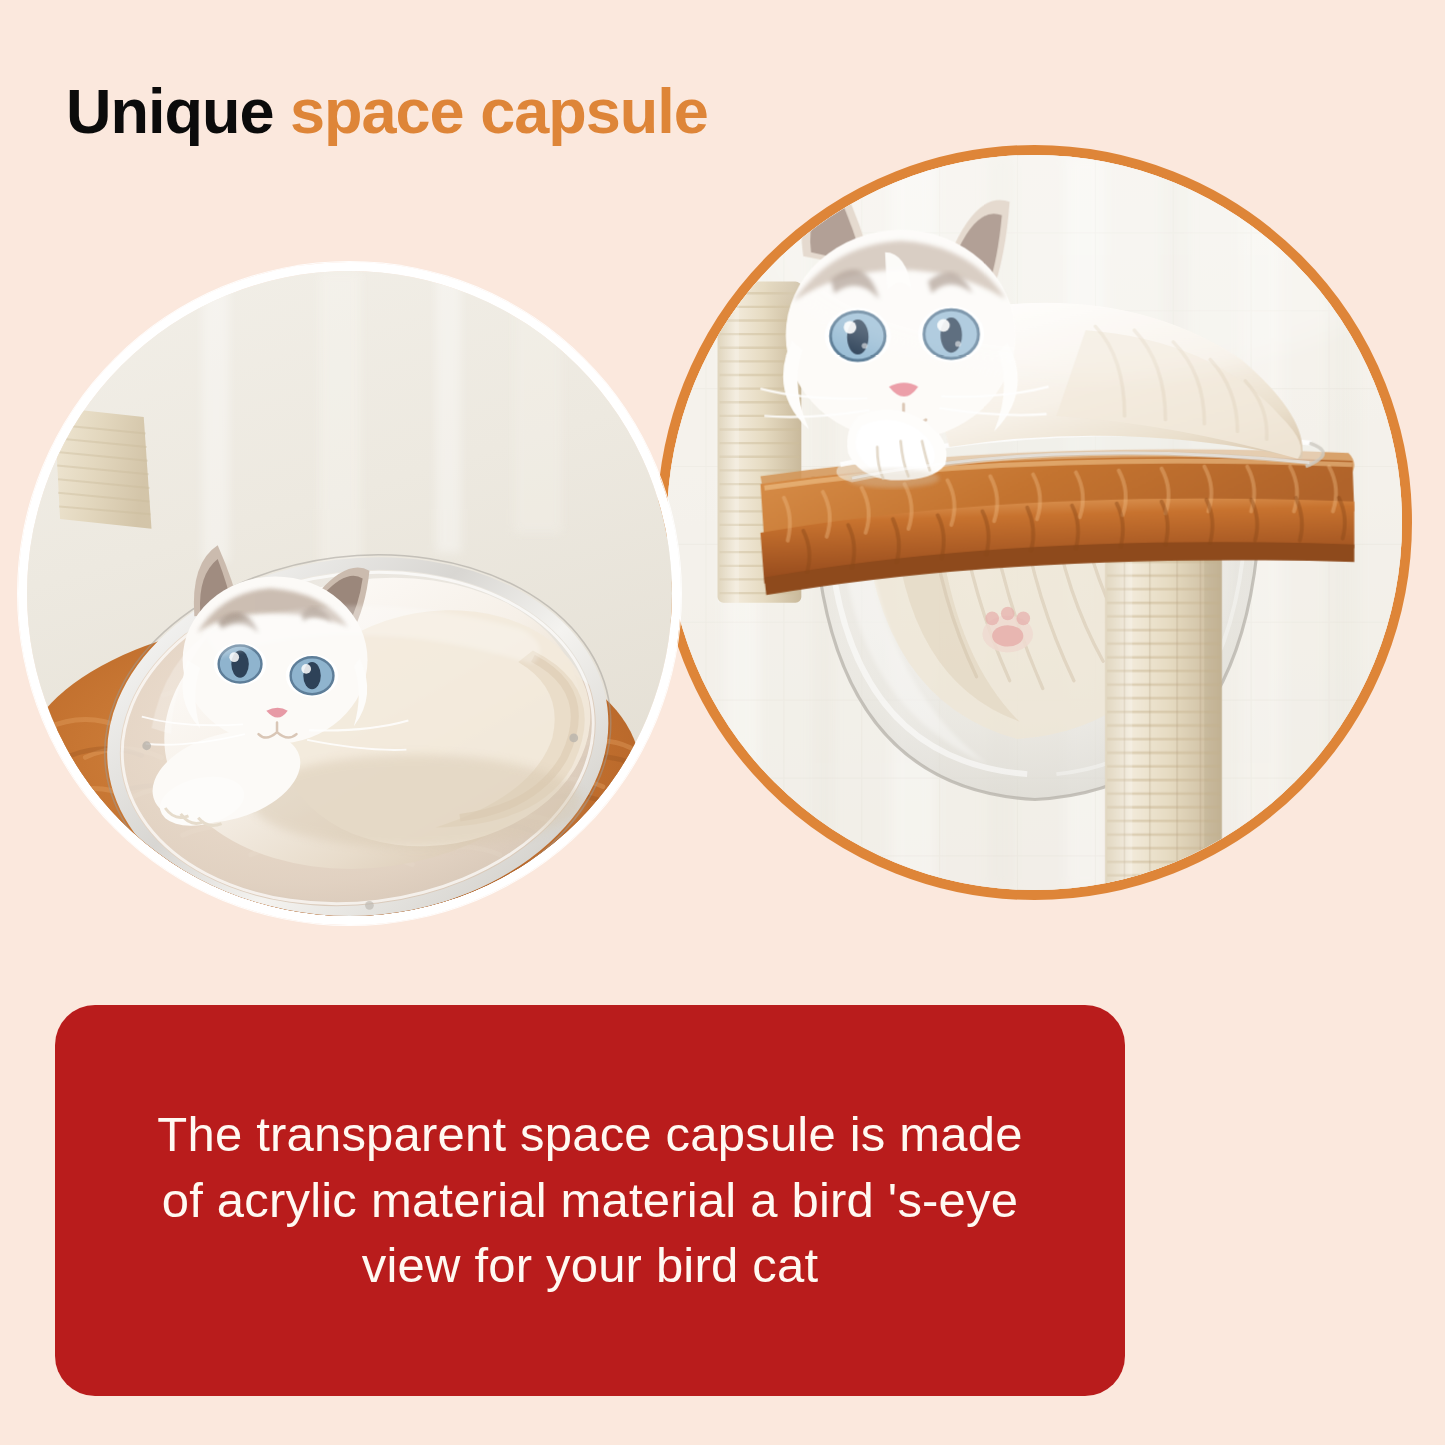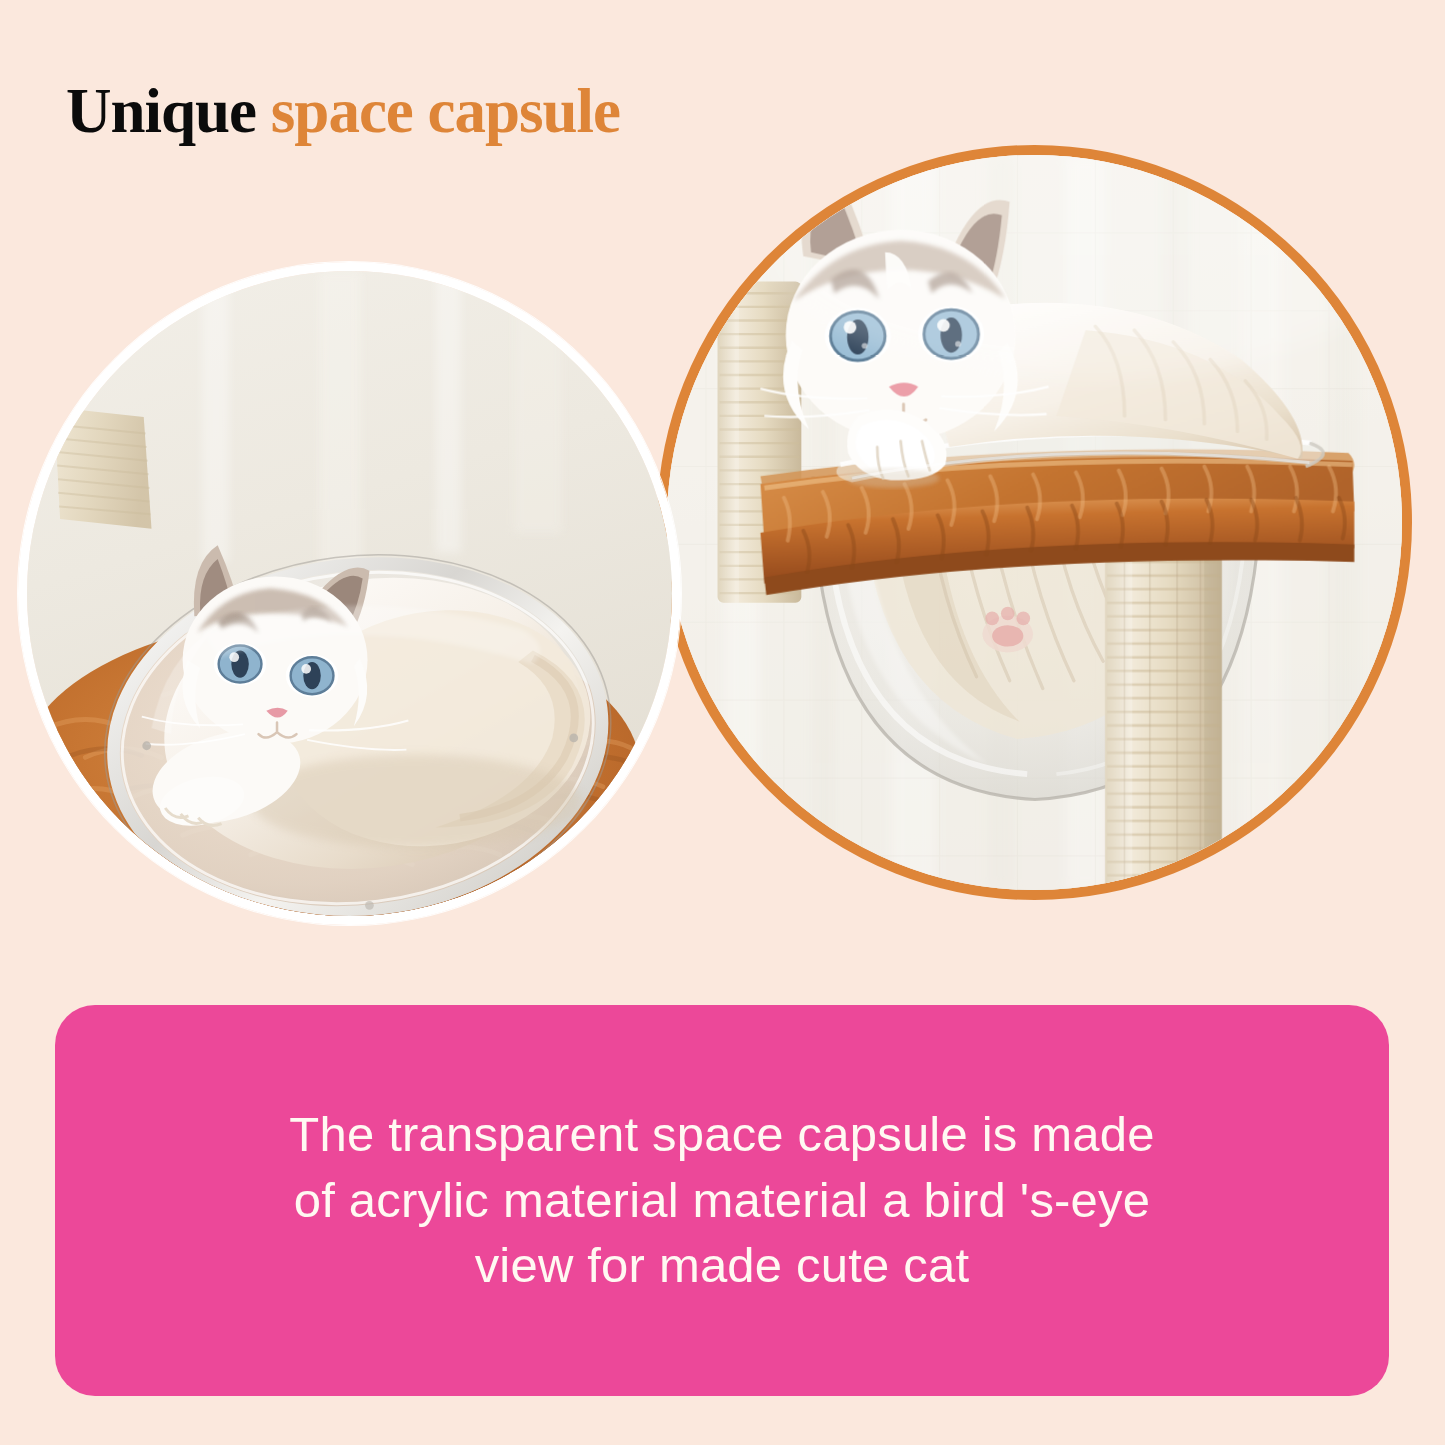--- a/index.html
+++ b/index.html
@@ -13,21 +13,20 @@
 
   
   .headline{
     position:absolute;
     left:66px; top:78px;
     font-size:63px;
     font-weight:bold;
     letter-spacing:-1px;
     line-height:1.05;
     white-space:nowrap;
-    font-family:Liberation Serif, serif;
   }
   .headline .t-black{ color:#0B0B0B; }
   .headline .t-orange{ color:#DE8538; }
 
   
   .photo{
     position:absolute;
     border-radius:50%;
     overflow:hidden;
   }
@@ -43,22 +42,22 @@
     width:755px; height:755px;
     border:10px solid #DE8538;
     z-index:2;
   }
   .photo svg{ display:block; width:100%; height:100%; }
 
   
   .banner{
     position:absolute;
     left:55px; top:1005px;
-    width:1334px; height:391px;
-    background:#ec4899;
+    width:1070px; height:391px;
+    background:#b91c1c;
     border-radius:40px;
     display:flex;
     align-items:center;
     justify-content:center;
     z-index:4;
   }
   .banner-text{
     color:#FFF9F2;
     font-size:49px;
     line-height:1.34;
@@ -502,15 +501,15 @@
     <path d="M190 332 Q400 290 660 316" fill="none" stroke="#FFFFFF" stroke-width="3" opacity="0.5"></path>
 
     <ellipse cx="430" cy="100" rx="330" ry="130" fill="#FFFFFF" opacity="0.22" filter="url(#rsoft3)"></ellipse>
   </svg>
 </div>
 
 <div class="banner">
   <div class="banner-text">
     <div>The transparent space capsule is made</div>
     <div>of acrylic material material a bird 's-eye</div>
-    <div>view for made cute cat</div>
+    <div>view for your bird cat</div>
   </div>
 </div>
 
 </body></html>

